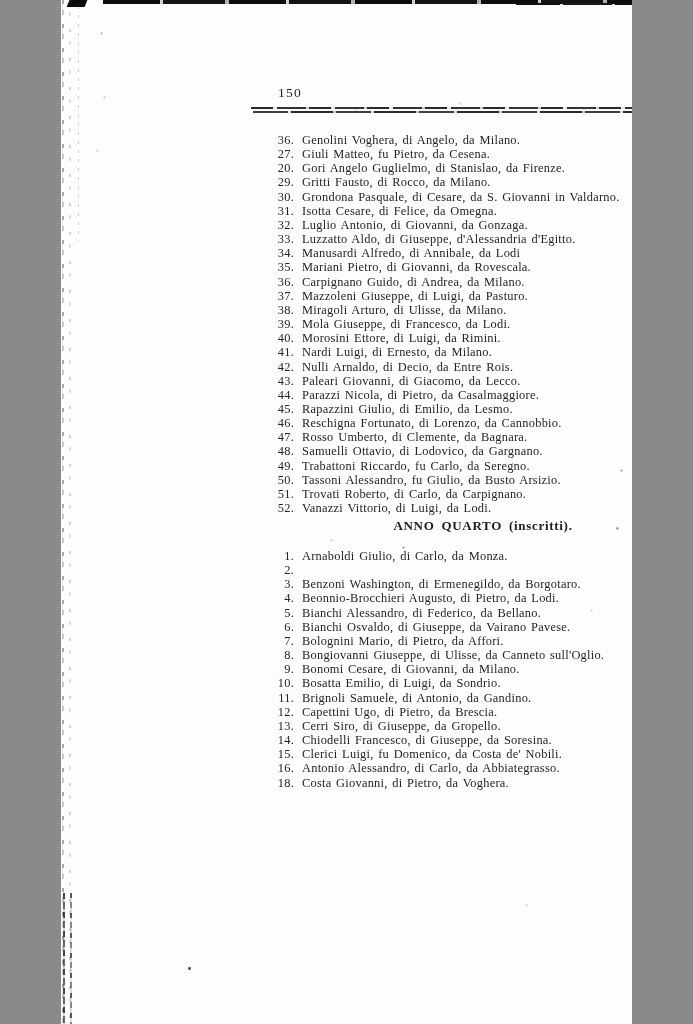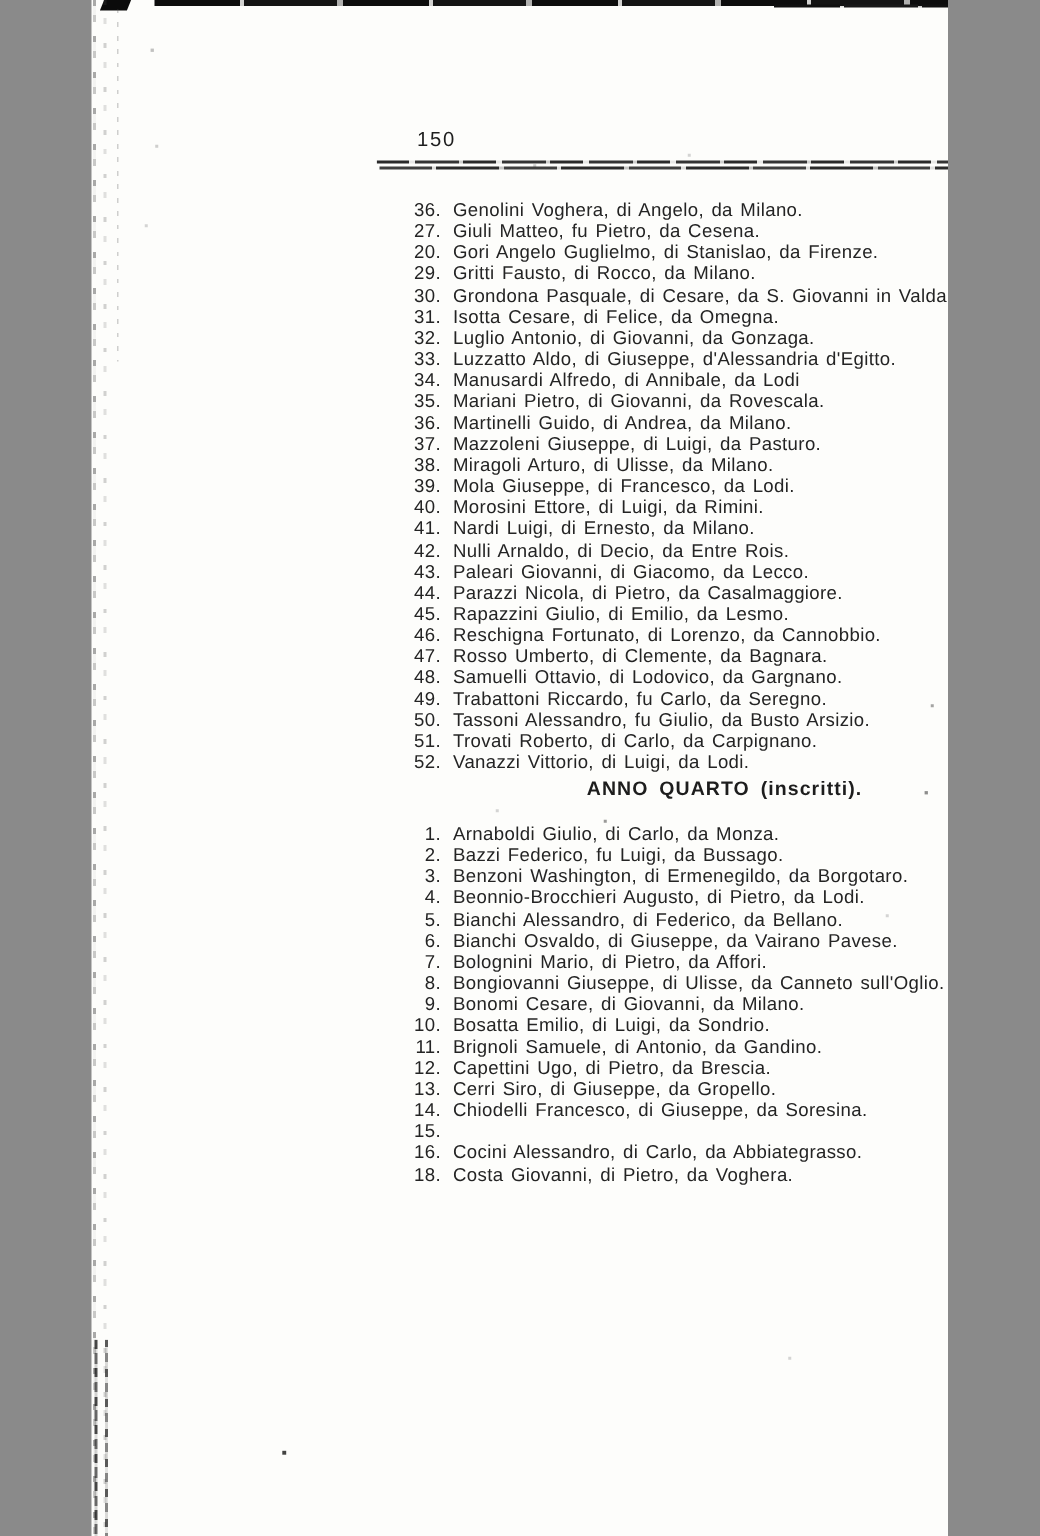--- a/index.html
+++ b/index.html
@@ -2,21 +2,21 @@
 <html><head>
 <meta charset="utf-8">
 <style>
   html,body { margin:0; padding:0; background:#8a8a8a; }
   .page {
     position:relative;
     width:571px; height:1024px;
     margin:0 auto;
     background:#fdfdfb;
     overflow:hidden;
-    font-family:Liberation Sans, sans-serif;
+    font-family:Liberation Serif, serif;
     color:#232323;
   }
   
   .top-edge {
     position:absolute; left:42px; right:0; top:0; height:4px;
     background:repeating-linear-gradient(90deg,
       #0d0d0d 0 57px, rgba(13,13,13,.18) 57px 60px,
       #141414 60px 122px, rgba(13,13,13,.32) 122px 126px);
   }
   .top-edge2 {
@@ -183,21 +183,21 @@
       <div class="row">
         <span class="num">34.</span>
         <span class="txt">Manusardi Alfredo, di Annibale, da Lodi</span>
       </div>
       <div class="row">
         <span class="num">35.</span>
         <span class="txt">Mariani Pietro, di Giovanni, da Rovescala.</span>
       </div>
       <div class="row">
         <span class="num">36.</span>
-        <span class="txt">Martinelli Guido, di Andrea, da Milano.</span>
+        <span class="txt">Carpignano Guido, di Andrea, da Milano.</span>
       </div>
       <div class="row">
         <span class="num">37.</span>
         <span class="txt">Mazzoleni Giuseppe, di Luigi, da Pasturo.</span>
       </div>
       <div class="row">
         <span class="num">38.</span>
         <span class="txt">Miragoli Arturo, di Ulisse, da Milano.</span>
       </div>
       <div class="row">
@@ -260,21 +260,20 @@
 
   <div class="section-heading">ANNO QUARTO (inscritti).</div>
 
   <div class="list" id="list-anno-quarto">
       <div class="row">
         <span class="num">1.</span>
         <span class="txt">Arnaboldi Giulio, di Carlo, da Monza.</span>
       </div>
       <div class="row">
         <span class="num">2.</span>
-        <span class="txt">Bazzi Federico, fu Luigi, da Bussago.</span>
       </div>
       <div class="row">
         <span class="num">3.</span>
         <span class="txt">Benzoni Washington, di Ermenegildo, da Borgotaro.</span>
       </div>
       <div class="row">
         <span class="num">4.</span>
         <span class="txt">Beonnio-Brocchieri Augusto, di Pietro, da Lodi.</span>
       </div>
       <div class="row">
@@ -312,24 +311,25 @@
       <div class="row">
         <span class="num">13.</span>
         <span class="txt">Cerri Siro, di Giuseppe, da Gropello.</span>
       </div>
       <div class="row">
         <span class="num">14.</span>
         <span class="txt">Chiodelli Francesco, di Giuseppe, da Soresina.</span>
       </div>
       <div class="row">
         <span class="num">15.</span>
+        <span class="txt">Clerici Luigi, fu Domenico, da Costa de' Nobili.</span>
       </div>
       <div class="row">
         <span class="num">16.</span>
-        <span class="txt">Cocini Alessandro, di Carlo, da Abbiategrasso.</span>
+        <span class="txt">Antonio Alessandro, di Carlo, da Abbiategrasso.</span>
       </div>
       <div class="row">
         <span class="num">18.</span>
         <span class="txt">Costa Giovanni, di Pietro, da Voghera.</span>
       </div>
     </div>
 
 </div>
 
 </body></html>

